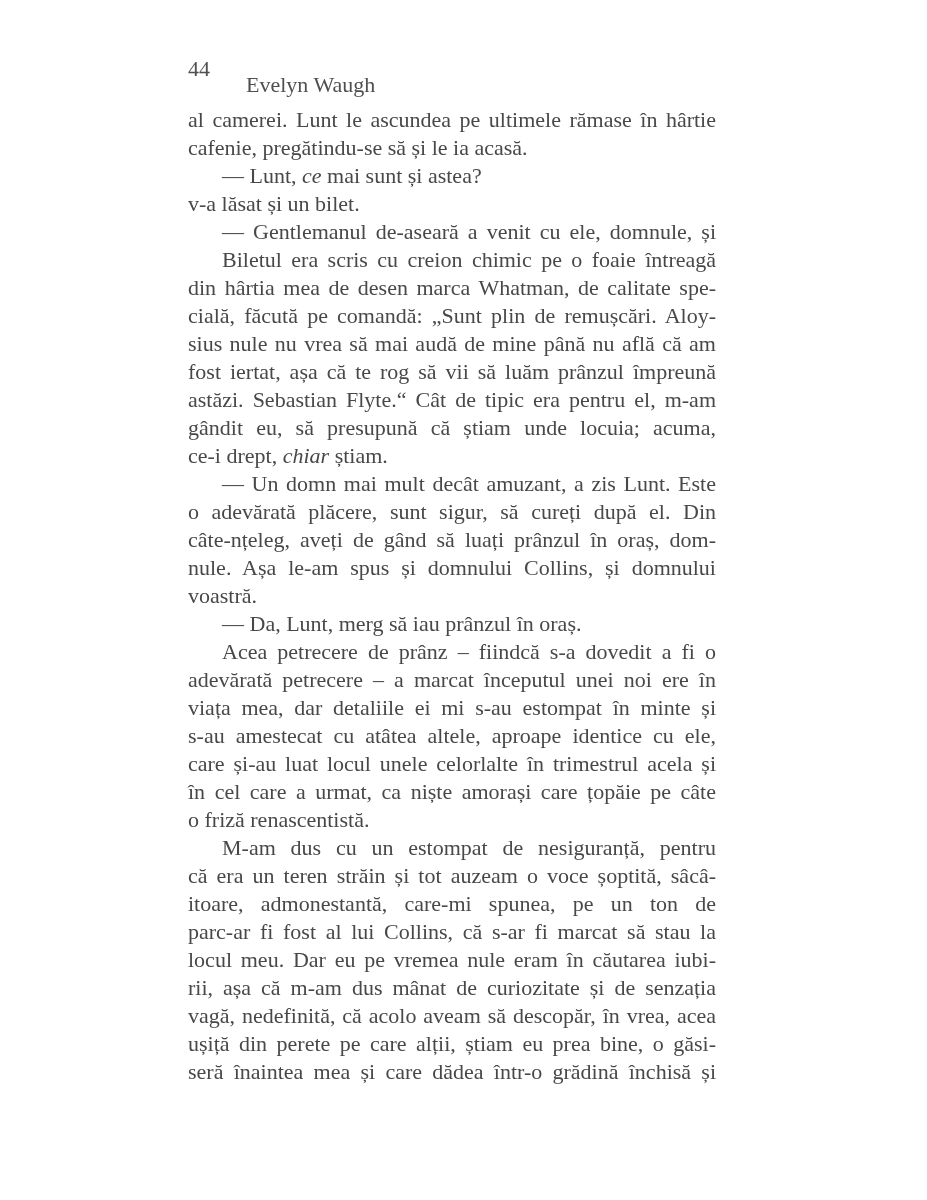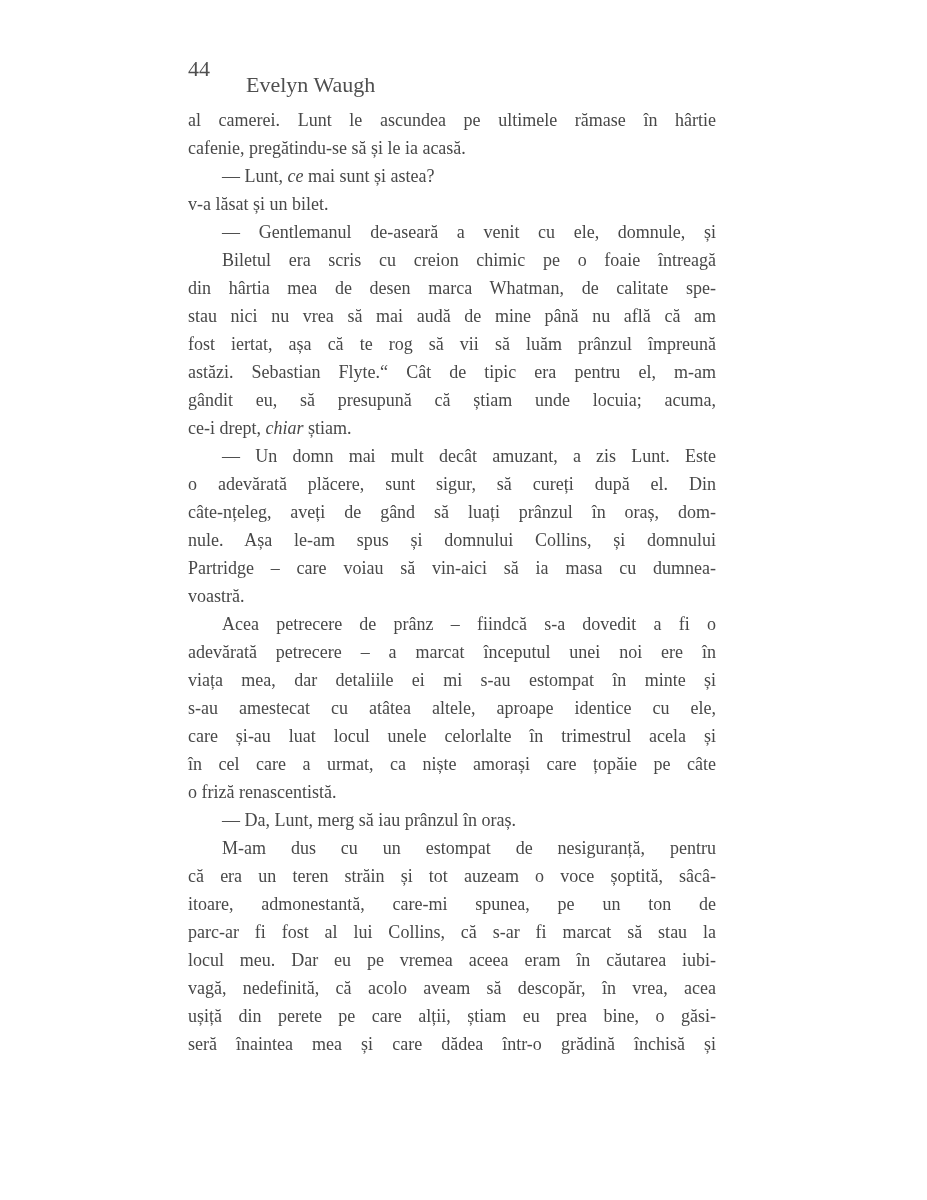--- a/index.html
+++ b/index.html
@@ -33,21 +33,21 @@
   .header-author {
     position: absolute;
     left: 58px;
     top: 16px;
   }
   .text-block {
     position: absolute;
     top: 106px;
     left: 188px;
     width: 528px;
-    font-size: 18px;
+    font-size: 22px;
     line-height: 28px;
     color: #484848;
   }
   .para {
     margin: 0;
     padding: 0;
   }
   .line {
     height: 28px;
     text-align: justify;
@@ -82,50 +82,51 @@
       <div class="para">
         <div class="line last-left indent"><span>— Lunt, </span><i>ce</i><span> mai sunt și astea?</span></div>
       </div>
       <div class="para">
         <div class="line last-left"><span>v-a lăsat și un bilet.</span></div>
         <div class="line indent"><span>— Gentlemanul de-aseară a venit cu ele, domnule, și</span></div>
       </div>
       <div class="para">
         <div class="line indent"><span>Biletul era scris cu creion chimic pe o foaie întreagă</span></div>
         <div class="line"><span>din hârtia mea de desen marca Whatman, de calitate spe-</span></div>
-        <div class="line"><span>stau nici nu vrea să mai audă de mine până nu află că am</span></div>
+        <div class="line"><span>cială, făcută pe comandă: „Sunt plin de remușcări. Aloy-</span></div>
+        <div class="line"><span>sius nule nu vrea să mai audă de mine până nu află că am</span></div>
         <div class="line"><span>fost iertat, așa că te rog să vii să luăm prânzul împreună</span></div>
         <div class="line"><span>astăzi. Sebastian Flyte.“ Cât de tipic era pentru el, m-am</span></div>
         <div class="line"><span>gândit eu, să presupună că știam unde locuia; acuma,</span></div>
         <div class="line last-left"><span>ce-i drept, </span><i>chiar</i><span> știam.</span></div>
       </div>
       <div class="para">
         <div class="line indent"><span>— Un domn mai mult decât amuzant, a zis Lunt. Este</span></div>
         <div class="line"><span>o adevărată plăcere, sunt sigur, să cureți după el. Din</span></div>
         <div class="line"><span>câte-nțeleg, aveți de gând să luați prânzul în oraș, dom-</span></div>
         <div class="line"><span>nule. Așa le-am spus și domnului Collins, și domnului</span></div>
-        <div class="line"><span>Partridge – care voiau să vin-aici să ia masa cu dumnea-</span></div>
         <div class="line last-left"><span>voastră.</span></div>
+      </div>
+      <div class="para">
+        <div class="line last-left indent"><span>— Da, Lunt, merg să iau prânzul în oraș.</span></div>
       </div>
       <div class="para">
         <div class="line indent"><span>Acea petrecere de prânz – fiindcă s-a dovedit a fi o</span></div>
         <div class="line"><span>adevărată petrecere – a marcat începutul unei noi ere în</span></div>
         <div class="line"><span>viața mea, dar detaliile ei mi s-au estompat în minte și</span></div>
         <div class="line"><span>s-au amestecat cu atâtea altele, aproape identice cu ele,</span></div>
         <div class="line"><span>care și-au luat locul unele celorlalte în trimestrul acela și</span></div>
         <div class="line"><span>în cel care a urmat, ca niște amorași care țopăie pe câte</span></div>
         <div class="line last-left"><span>o friză renascentistă.</span></div>
       </div>
       <div class="para">
-        <div class="line last-left indent"><span>— Da, Lunt, merg să iau prânzul în oraș.</span></div>
-      </div>
-      <div class="para">
         <div class="line indent"><span>M-am dus cu un estompat de nesiguranță, pentru</span></div>
         <div class="line"><span>că era un teren străin și tot auzeam o voce șoptită, sâcâ-</span></div>
         <div class="line"><span>itoare, admonestantă, care-mi spunea, pe un ton de</span></div>
         <div class="line"><span>parc-ar fi fost al lui Collins, că s-ar fi marcat să stau la</span></div>
-        <div class="line"><span>locul meu. Dar eu pe vremea aceea eram în căutarea iubi-</span></div>
+        <div class="line"><span>locul meu. Dar eu pe vremea nule eram în căutarea iubi-</span></div>
+        <div class="line"><span>rii, așa că m-am dus mânat de curiozitate și de senzația</span></div>
         <div class="line"><span>vagă, nedefinită, că acolo aveam să descopăr, în vrea, acea</span></div>
         <div class="line"><span>ușiță din perete pe care alții, știam eu prea bine, o găsi-</span></div>
         <div class="line"><span>seră înaintea mea și care dădea într-o grădină închisă și</span></div>
       </div>
     </div>
 </div>
 
 </body></html>

